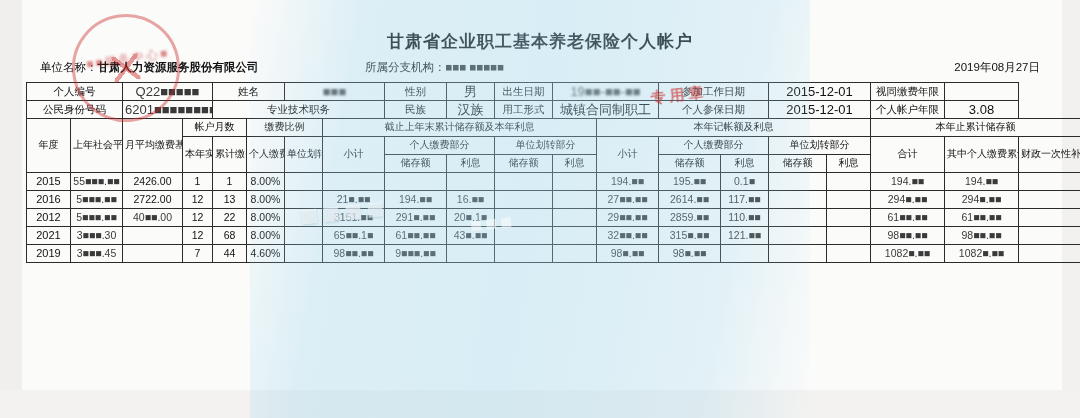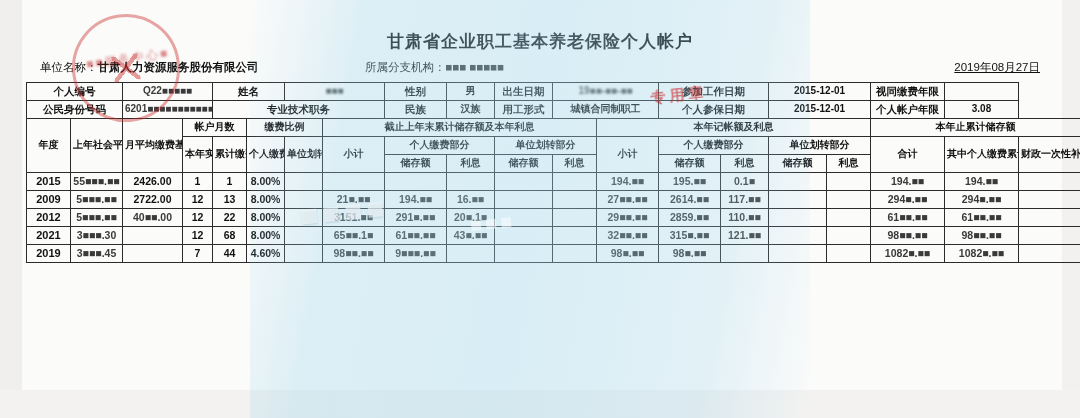--- a/index.html
+++ b/index.html
@@ -25,42 +25,42 @@
     font-size:17px;font-weight:bold;color:#111;letter-spacing:1px;
   }
   #hdrline{
     position:absolute;left:40px;top:60px;width:1000px;height:16px;
     font-size:11.5px;color:#111;
   }
   #hdrline .seg{position:absolute;white-space:nowrap;}
   #seg-unit{left:0;}
   #seg-unit .val{font-weight:bold;}
   #seg-branch{left:325px;}
-  #seg-date{right:0;text-decoration:underline;}
+  #seg-date{right:0;}
 
   
   table.doc{
     position:absolute;left:26px;top:82px;
     border-collapse:collapse;
     table-layout:fixed;
     width:1028px;
-    font-size:10.5px;color:#111;font-weight:bold;
+    font-size:10.5px;color:#111;
   }
   table.doc td{
     border:1px solid #2b2b2b;
     padding:0 2px;
     height:17px;
     text-align:center;
     vertical-align:middle;
     line-height:1.05;
     overflow:hidden;
     white-space:nowrap;
   }
   td.lbl{font-size:10.5px;}
-  td.val{font-size:10px;}
+  td.val{font-size:13px;}
   td.left{text-align:left;padding-left:4px;}
   td.head{font-size:10px;}
   td.yr{font-size:11px;}
   .two-line{line-height:1.1;}
   
   .smudge{
     display:inline-block;
     filter:blur(0.6px);
     color:#3a3a3a;
   }
@@ -250,21 +250,21 @@
       <td><span class="smudge">195.■■</span></td>
       <td><span class="smudge">0.1■</span></td>
       <td></td>
       <td></td>
       <td><span class="smudge">194.■■</span></td>
       <td><span class="smudge">194.■■</span></td>
       <td></td>
     </tr>
 
     <tr>
-      <td class="yr">2009</td>
+      <td class="yr">2016</td>
       <td><span class="smudge">5■■■.■■</span></td>
       <td>2722.00</td>
       <td>12</td>
       <td>13</td>
       <td>8.00%</td>
       <td></td>
       <td><span class="smudge">21■.■■</span></td>
       <td><span class="smudge">194.■■</span></td>
       <td><span class="smudge">16.■■</span></td>
       <td></td>

